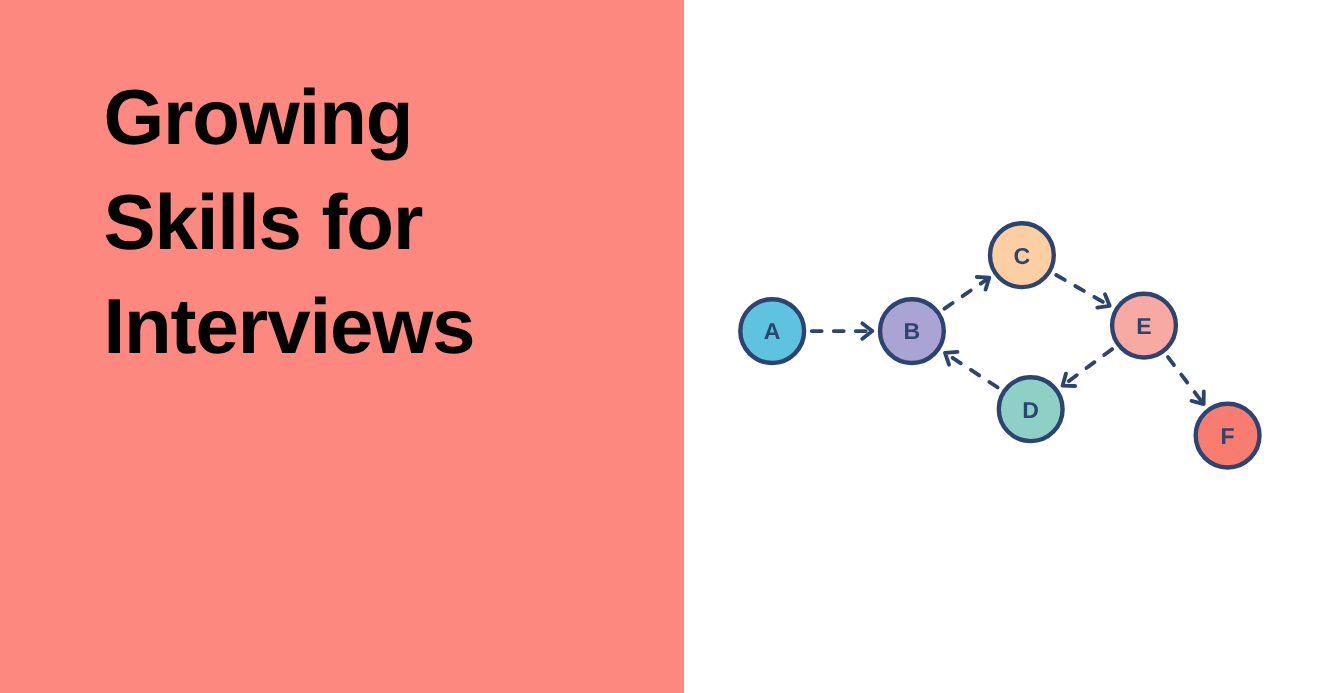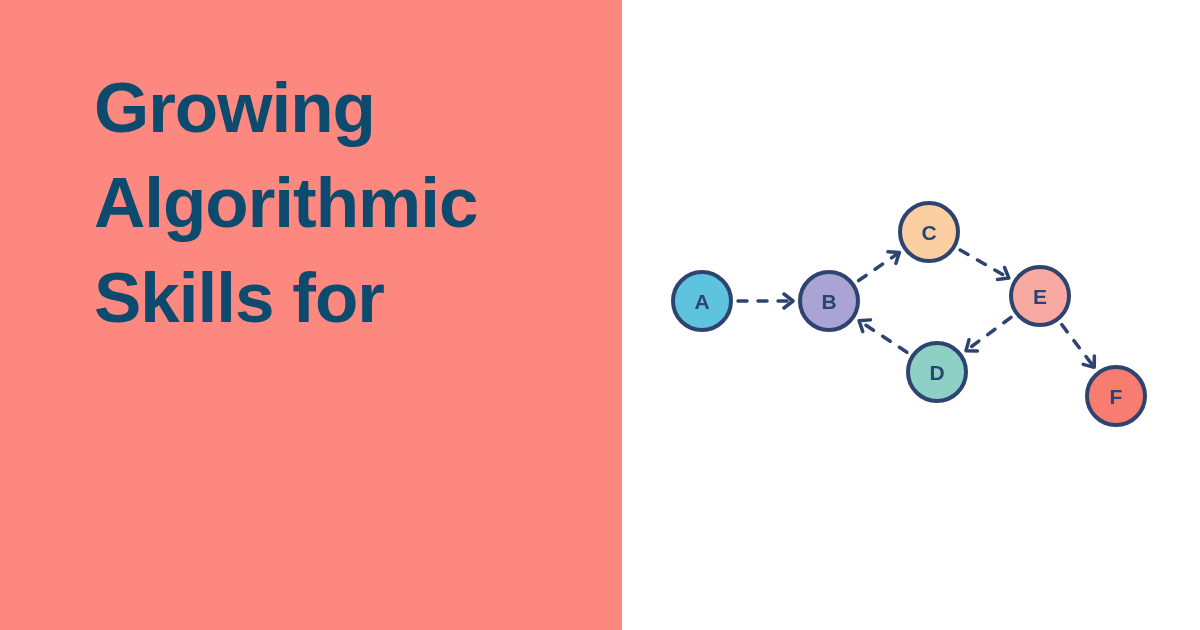--- a/index.html
+++ b/index.html
@@ -41,24 +41,24 @@
     font-weight: bold;
     text-anchor: middle;
   }
 </style>
 </head>
 <body>
 
 <div class="card">
 
   <div class="left-panel" style="background: rgb(252, 136, 128);">
-    <h1 class="title" style="color: #0c4a6e;">
+    <h1 class="title" style="color: #000000;">
       <span>Growing</span>
-      <span>Algorithmic</span>
       <span>Skills for</span>
+      <span>Interviews</span>
     </h1>
   </div>
 
   <div class="right-panel" style="background: rgb(255, 255, 255);">
     <svg class="graph-svg" viewBox="0 0 578 630" xmlns="http://www.w3.org/2000/svg">
       <defs>
         <marker id="arrowhead" viewBox="-12 -9 16 18" refX="0" refY="0" markerWidth="16" markerHeight="18" orient="auto" markerUnits="userSpaceOnUse">
           <path id="arrowhead-path" d="M-9,-7 L0,0 L-9,7" fill="none" stroke-width="3.5" stroke-linecap="round" stroke-linejoin="round" stroke="#2E4470"></path>
         </marker>
       </defs>

